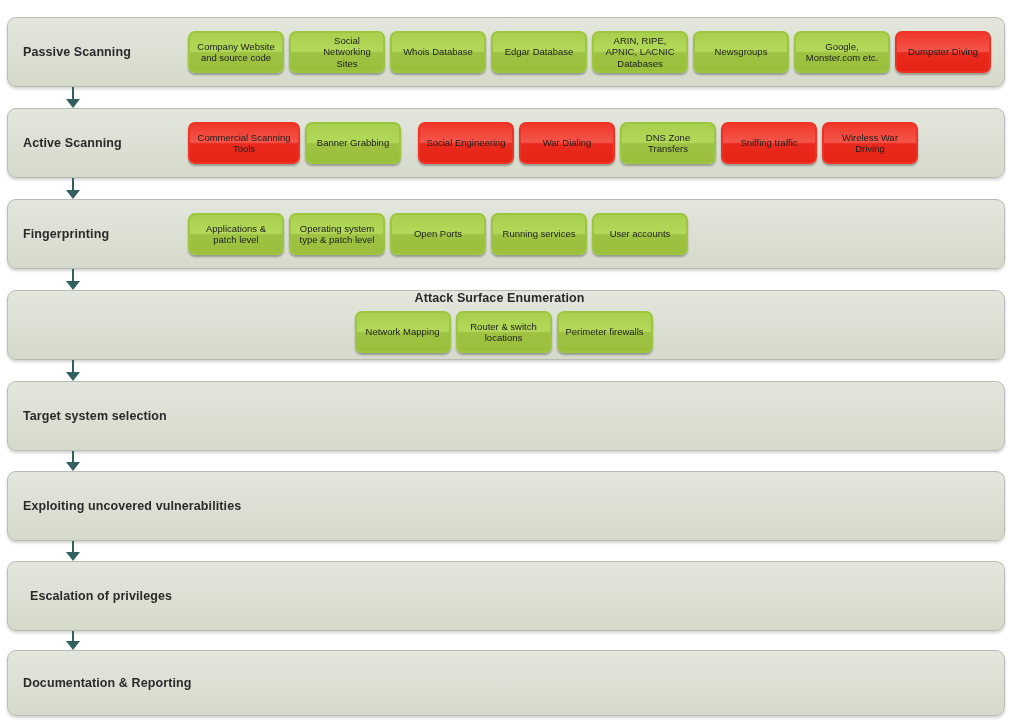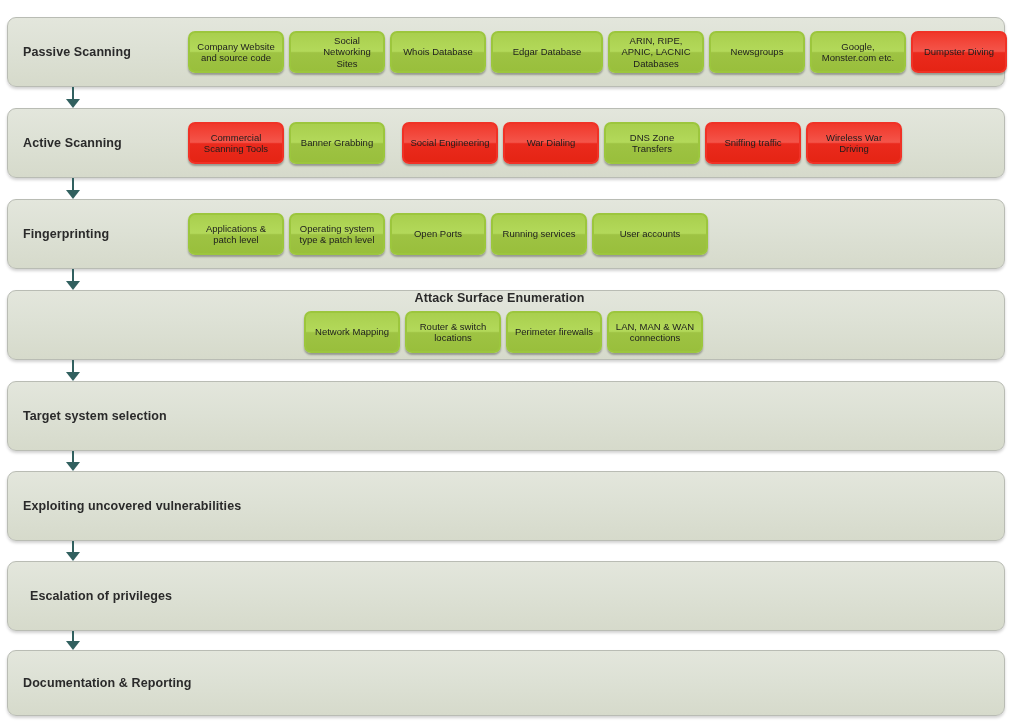--- a/index.html
+++ b/index.html
@@ -94,68 +94,67 @@
 </head>
 <body>
 
 <div id="diagram">
     <div class="band" style="top: 17px; height: 70px;">
       <div class="band-label" style="width: 165px;">Passive Scanning</div>
       <div class="chips">
         <div class="chip green" style="width: 96px; margin-right: 5px;">Company Website and source code</div>
         <div class="chip green" style="width: 96px; margin-right: 5px; padding-left: 24px;">Social Networking Sites</div>
         <div class="chip green" style="width: 96px; margin-right: 5px;">Whois Database</div>
-        <div class="chip green" style="width: 112px; margin-right: 5px;">Edgar Database</div>
+        <div class="chip green" style="width: 96px; margin-right: 5px;">Edgar Database</div>
         <div class="chip green" style="width: 96px; margin-right: 5px;">ARIN, RIPE, APNIC, LACNIC Databases</div>
         <div class="chip green" style="width: 96px; margin-right: 5px;">Newsgroups</div>
         <div class="chip green" style="width: 96px; margin-right: 5px;">Google, Monster.com etc.</div>
         <div class="chip red" style="width: 96px; margin-right: 5px;">Dumpster Diving</div>
       </div>
     </div>
     <div class="arrow" style="top: 87px; height: 21px;">
       <div class="stem" style="height: 13px;"></div>
       <div class="head" style="top: 12px;"></div>
     </div>
     <div class="band" style="top: 108px; height: 70px;">
       <div class="band-label" style="width: 165px;">Active Scanning</div>
       <div class="chips">
-        <div class="chip red" style="width: 96px; margin-right: 5px;">Commercial Scanning Tools</div>
+        <div class="chip red" style="width: 112px; margin-right: 5px;">Commercial Scanning Tools</div>
         <div class="chip green" style="width: 96px; margin-right: 17px;">Banner Grabbing</div>
         <div class="chip red" style="width: 96px; margin-right: 5px;">Social Engineering</div>
         <div class="chip red" style="width: 96px; margin-right: 5px;">War Dialing</div>
         <div class="chip green" style="width: 96px; margin-right: 5px;">DNS Zone Transfers</div>
         <div class="chip red" style="width: 96px; margin-right: 5px;">Sniffing traffic</div>
         <div class="chip red" style="width: 96px; margin-right: 5px;">Wireless War Driving</div>
       </div>
     </div>
     <div class="arrow" style="top: 178px; height: 21px;">
       <div class="stem" style="height: 13px;"></div>
       <div class="head" style="top: 12px;"></div>
     </div>
     <div class="band" style="top: 199px; height: 70px;">
       <div class="band-label" style="width: 165px;">Fingerprinting</div>
       <div class="chips">
         <div class="chip green" style="width: 96px; margin-right: 5px;">Applications &amp; patch level</div>
         <div class="chip green" style="width: 96px; margin-right: 5px;">Operating system type &amp; patch level</div>
         <div class="chip green" style="width: 96px; margin-right: 5px;">Open Ports</div>
         <div class="chip green" style="width: 96px; margin-right: 5px;">Running services</div>
-        <div class="chip green" style="width: 116px; margin-right: 5px;">User accounts</div>
+        <div class="chip green" style="width: 96px; margin-right: 5px;">User accounts</div>
       </div>
     </div>
     <div class="arrow" style="top: 269px; height: 21px;">
       <div class="stem" style="height: 13px;"></div>
       <div class="head" style="top: 12px;"></div>
     </div>
     <div class="band" style="top: 290px; height: 70px; flex-direction: column;">
       <div class="band-label" style="width: 198px;">Attack Surface Enumeration</div>
       <div class="chips">
         <div class="chip green" style="width: 96px; margin-right: 5px;">Network Mapping</div>
         <div class="chip green" style="width: 96px; margin-right: 5px;">Router &amp; switch locations</div>
         <div class="chip green" style="width: 96px; margin-right: 5px;">Perimeter firewalls</div>
-        <div class="chip green" style="width: 96px; margin-right: 5px;">LAN, MAN &amp; WAN connections</div>
       </div>
     </div>
     <div class="arrow" style="top: 360px; height: 21px;">
       <div class="stem" style="height: 13px;"></div>
       <div class="head" style="top: 12px;"></div>
     </div>
     <div class="band" style="top: 381px; height: 70px;">
       <div class="band-label" style="width: 165px;">Target system selection</div>
       <div class="chips"></div>
     </div>

